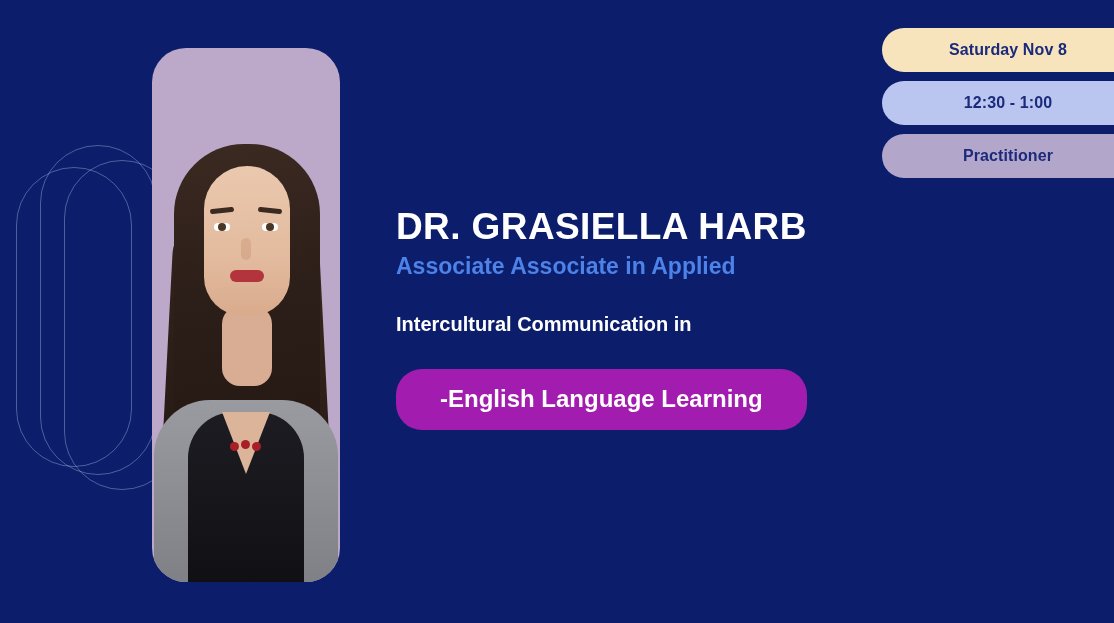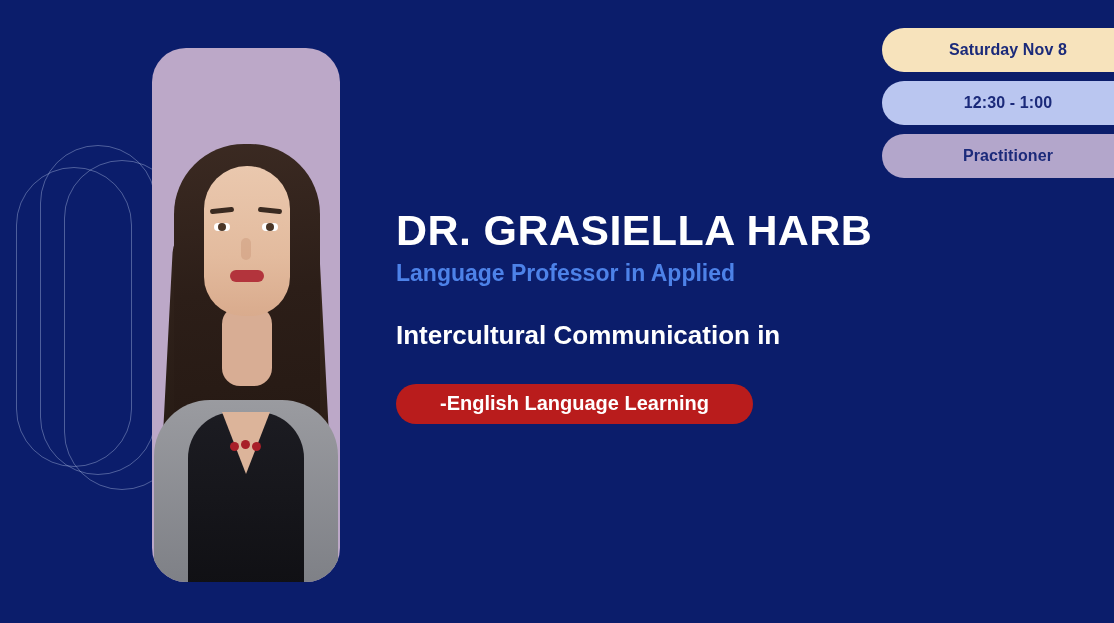--- a/index.html
+++ b/index.html
@@ -165,51 +165,51 @@
   .badge-time { background:#bac6f0; }
   .badge-level{ background:#b3a6cb; }
 
   
   .content {
     position:absolute;
     left:396px; top:206px;
     width:630px;
   }
   .speaker-name {
-    font-size:43px;
+    font-size:37px;
     font-weight:bold;
     color:#ffffff;
     letter-spacing:0.4px;
     line-height:1.16;
     margin-bottom:3px;
   }
   .speaker-role {
     font-size:23px;
     font-weight:bold;
     color:#4d82e8;
     line-height:1.28;
     margin-bottom:30px;
   }
   .session-title {
-    font-size:26px;
+    font-size:20px;
     font-weight:bold;
     color:#ffffff;
     line-height:1.37;
     margin-bottom:30px;
   }
   .tag-pill {
     display:inline-flex;
     align-items:center;
     justify-content:center;
-    height:40px;
+    height:61px;
     padding:0 44px;
     border-radius:26px;
-    background:#b91c1c;
+    background:#a21caf;
     color:#ffffff;
-    font-size:20px;
+    font-size:24px;
     font-weight:bold;
     white-space:nowrap;
   }
 </style>
 </head>
 <body>
 
 <div class="card">
 
   <div class="deco-layer">
@@ -246,21 +246,21 @@
 
   <div class="badges">
     <div class="badge badge-date">Saturday Nov 8</div>
     <div class="badge badge-time">12:30 - 1:00</div>
     <div class="badge badge-level">Practitioner</div>
   </div>
 
   <div class="content">
     <div class="speaker-name">DR. GRASIELLA HARB</div>
     <div class="speaker-role">
-      <div>Language Professor in Applied</div>
+      <div>Associate Associate in Applied</div>
     </div>
     <div class="session-title">
       <div>Intercultural Communication in</div>
     </div>
     <div class="tag-pill">-English Language Learning</div>
   </div>
 
 </div>
 
 </body></html>

